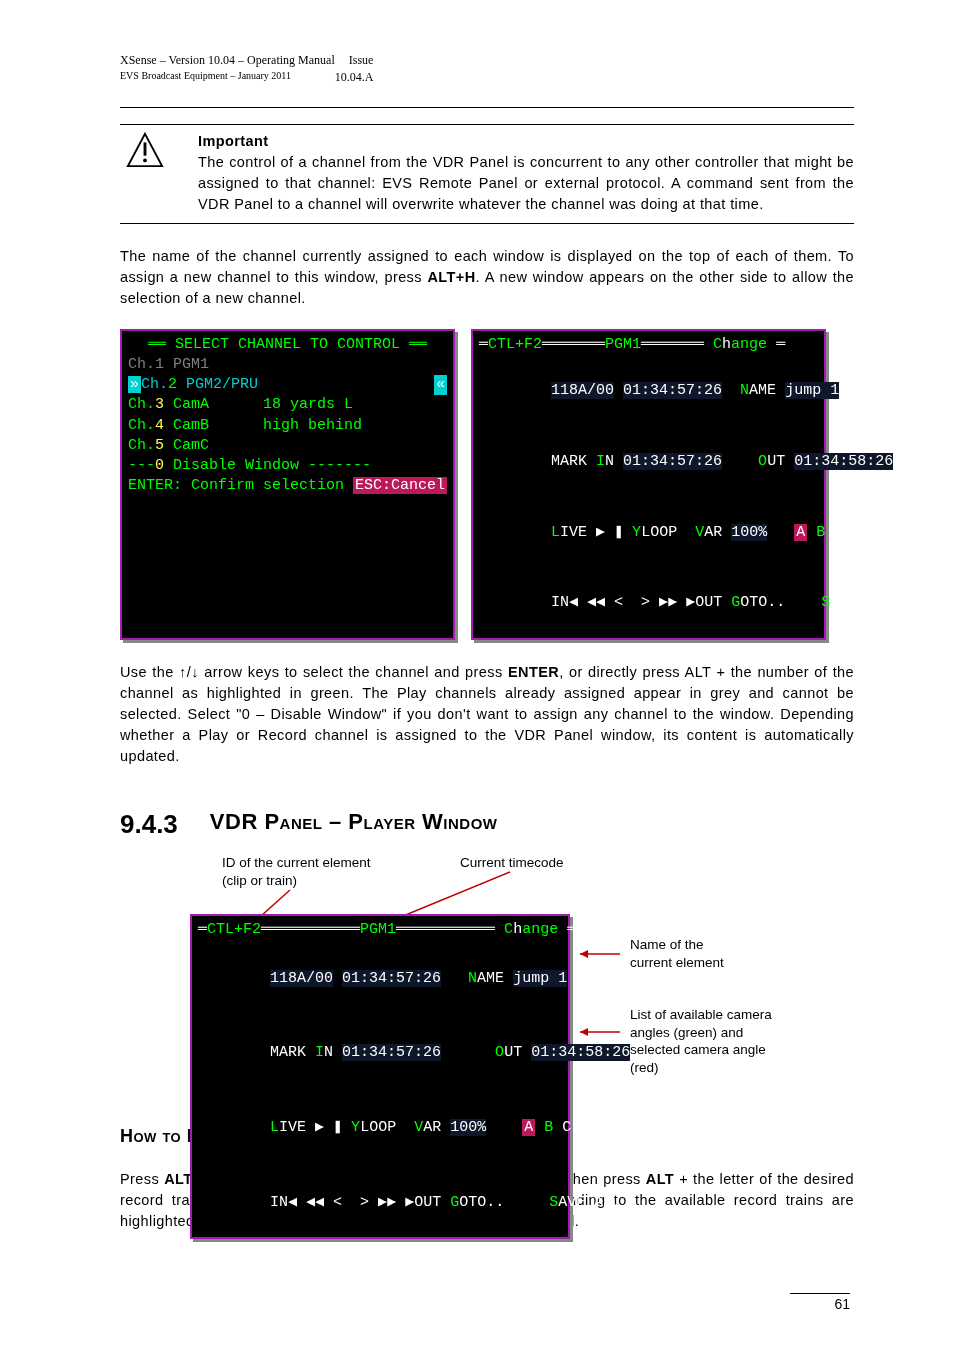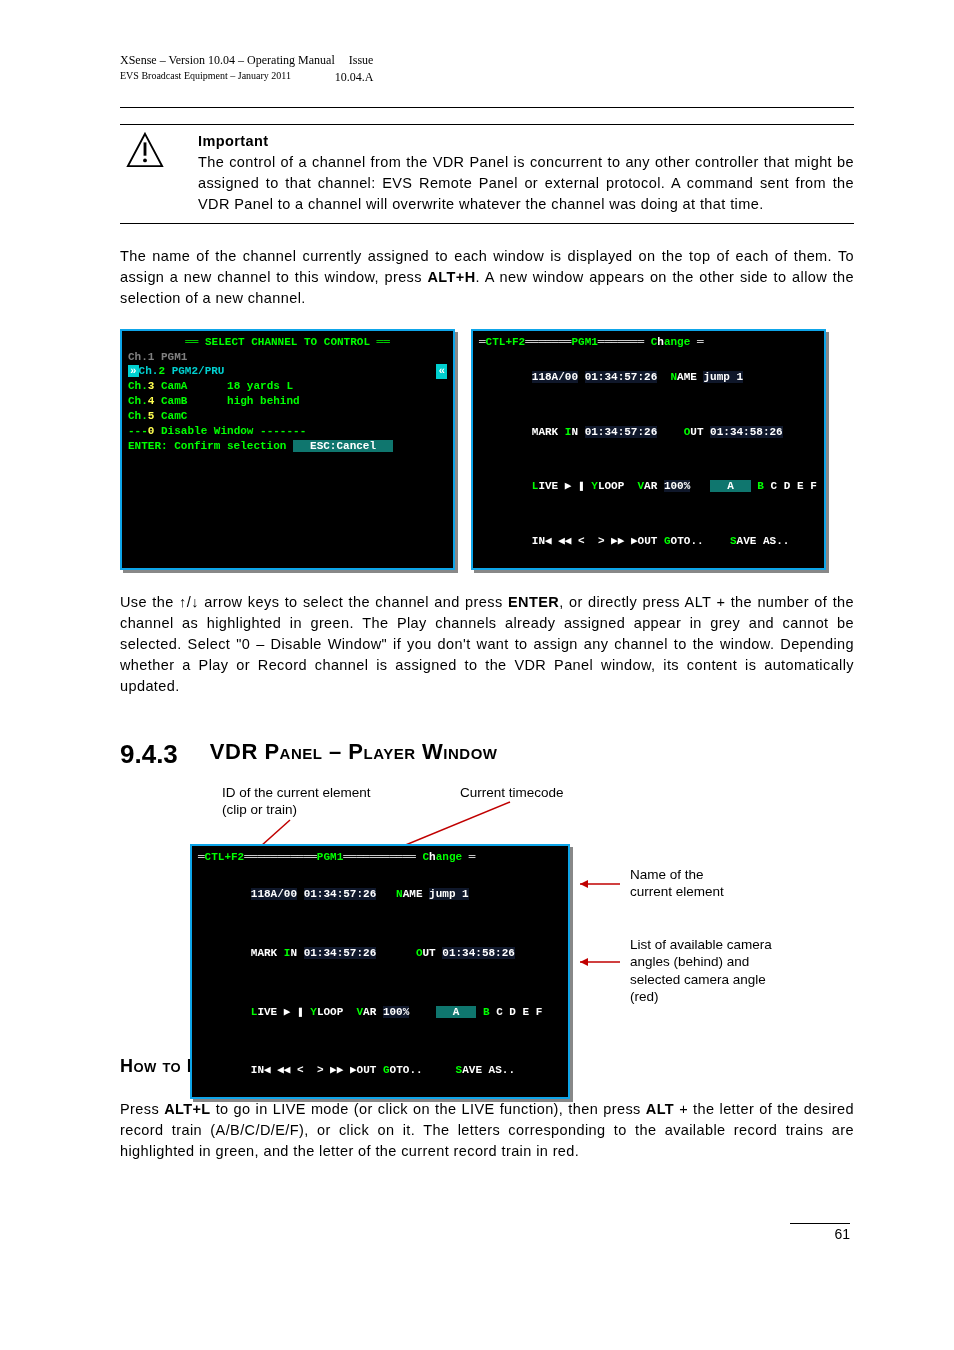--- a/index.html
+++ b/index.html
@@ -43,38 +43,38 @@
 
   .term-wrap {
     margin: 20px 0 0 0;
     display: flex;
     gap: 16px;
   }
   .terminal {
     background: #000;
     color: #00d000;
     font-family: "Courier New", monospace;
-    font-weight: bold;
-    font-size: 11px;
-    border: 2px solid #0ea5e9;
+    font-weight: normal;
+    font-size: 15px;
+    border: 2px solid #a21caf;
     padding: 4px 6px;
     box-sizing: border-box;
     box-shadow: 0 0 0 2px #000 inset, 3px 3px 0 #888;
     position: relative;
   }
   .terminal.left-t { width: 335px; }
   .terminal.right-t { width: 355px; }
   .terminal.big-t { width: 380px; }
 
   .t-line { white-space: pre; line-height: 1.35; }
   .dim { color: #808080; }
   .hi-cyan { background:#00d0d0; color:#fff; padding:0 2px; }
   .hi-cyanfg { color:#00d0d0; }
   .hi-green { color:#00ff00; }
-  .hi-red { background:#0f766e; color:#fff; padding:0 17px; }
+  .hi-red { background:#be185d; color:#fff; padding:0 2px; }
   .hi-yel { color:#ffff50; }
   .hi-wht { color:#fff; }
   .hi-box { background:#0f172a; color:#fff; }
 
   .section-head { display:flex; gap: 32px; margin-top: 42px; }
   .section-num { font-size: 26px; font-weight: bold; }
   .section-title { font-size: 22px; font-weight: bold; font-variant: small-caps; letter-spacing: 0.5px; }
   .subhead { font-size: 18px; font-weight: bold; font-variant: small-caps; letter-spacing: 0.5px; margin-top: 22px; }
 
   .diagram-wrap { position: relative; margin-top: 14px; height: 250px; }
@@ -202,21 +202,21 @@
       </div>
       <div class="t-line hi-wht" style="margin-top:14px">
         <span>IN◀ ◀◀ &lt;  &gt; ▶▶ ▶OUT </span><span class="hi-green">G</span><span>OTO..    </span> <span class="hi-green">S</span><span>AVE AS..</span>
       </div>
     </div>
 
     <div class="label-right" style="left:510px; top:82px">
       <span>Name of the</span><br><span>current element</span>
     </div>
     <div class="label-right" style="left:510px; top:152px">
-      <span>List of available camera</span><br><span>angles (behind) and</span><br><span>selected camera angle</span><br><span>(red)</span>
+      <span>List of available camera</span><br><span>angles (green) and</span><br><span>selected camera angle</span><br><span>(red)</span>
     </div>
   </div>
 
   <div class="subhead">How to Load a Record Train</div>
 
   <div class="body-para">
     <span>Press </span><b class="kbd">ALT+L</b><span> to go in LIVE mode (or click on the LIVE function), then press </span><b class="kbd">ALT</b><span> + the letter of the desired record train (A/B/C/D/E/F), or click on it. The letters corresponding to the available record trains are highlighted in green, and the letter of the current record train in red.</span>
   </div>
 
   <div class="footer">

